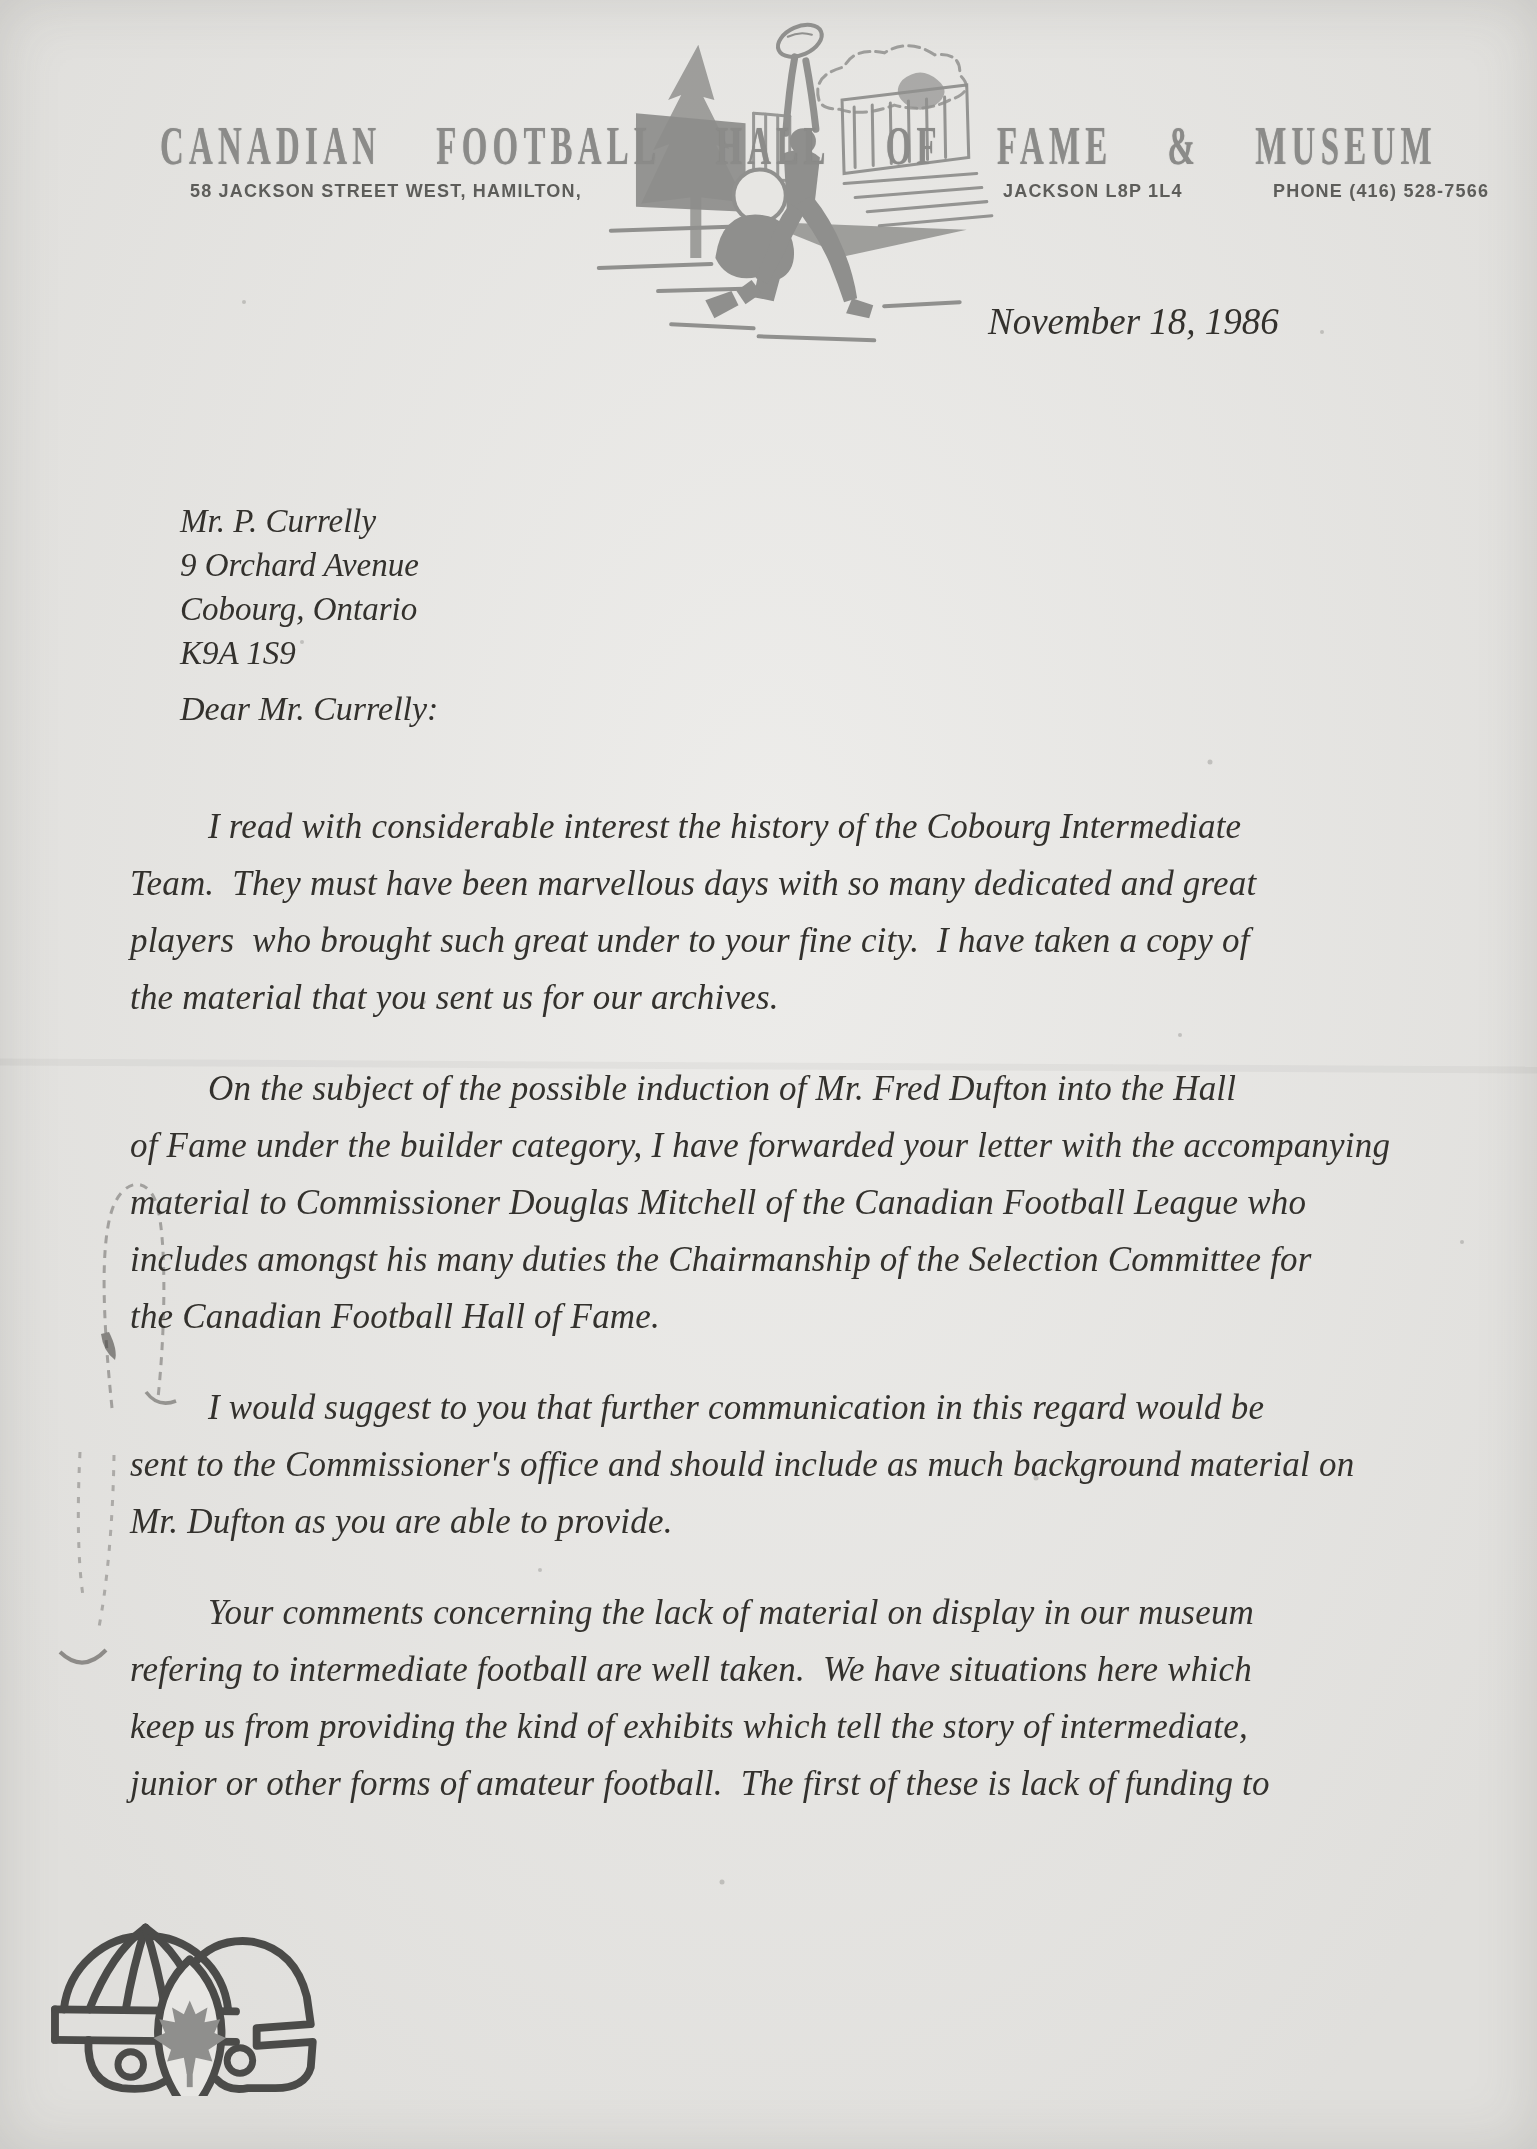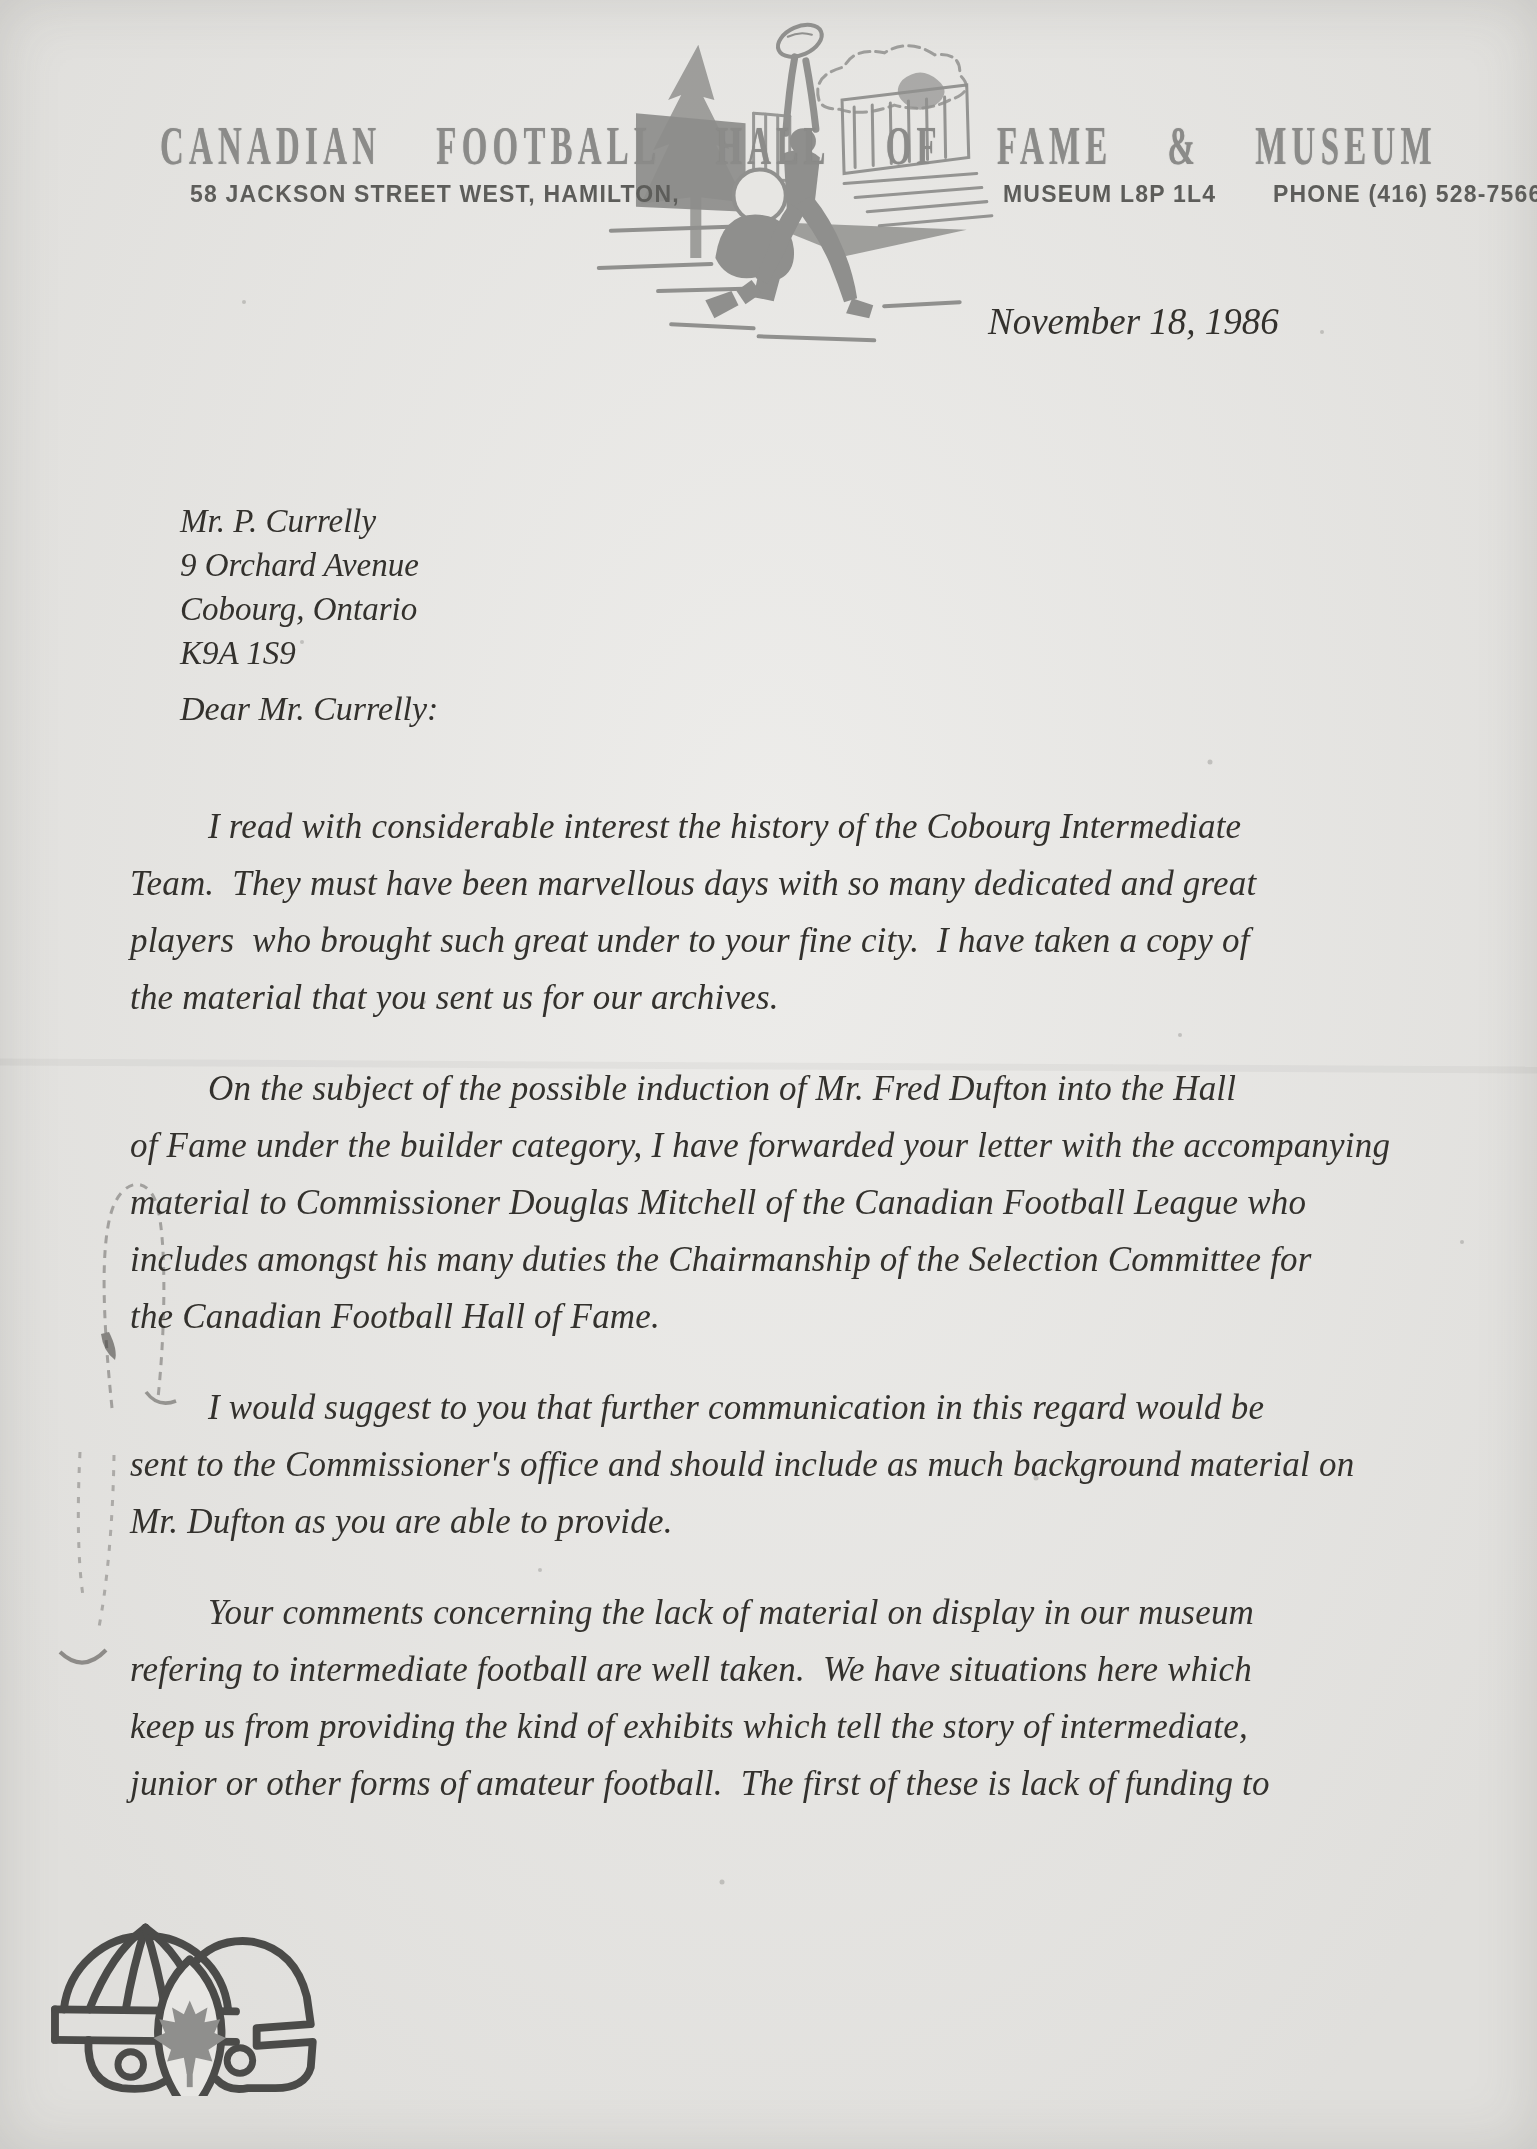--- a/index.html
+++ b/index.html
@@ -27,21 +27,21 @@
     font-family:"Liberation Serif", serif;
     font-weight:bold; font-size:47px; line-height:1;
     letter-spacing:0.16em;
     color:#8b8b89;
     text-shadow:0 0 1px rgba(120,120,118,0.5);
     white-space:nowrap;
   }
   .subline{
     position:absolute; top:181px; z-index:3;
     font-family:"Liberation Sans", sans-serif;
-    font-weight:bold; font-size:23px; letter-spacing:1.2px;
+    font-weight:bold; font-size:18px; letter-spacing:1.2px;
     color:#5d5d5a; white-space:nowrap;
   }
   .subline.left{left:190px;}
   .subline.mid{left:1003px;}
   .subline.right{left:1273px;}
   
   .kick-scene{position:absolute; left:452px; top:4px; width:568px; height:348px; z-index:2;}
   
   .typed{
     font-family:"Liberation Serif", serif;
@@ -171,21 +171,21 @@
       <span>CANADIAN</span>
       <span>FOOTBALL</span>
       <span>HALL</span>
       <span>OF</span>
       <span>FAME</span>
       <span>&amp;</span>
       <span>MUSEUM</span>
     </div>
   </div>
   <div class="subline left">58 JACKSON STREET WEST, HAMILTON,</div>
-  <div class="subline mid">MUSEUM L8P 1L4</div>
+  <div class="subline mid">JACKSON L8P 1L4</div>
   <div class="subline right">PHONE (416) 528-7566</div>
 
   <div class="typed date-line">November 18, 1986</div>
 
   <div class="typed recipient">Mr. P. Currelly
 9 Orchard Avenue
 Cobourg, Ontario
 K9A 1S9</div>
 
   <div class="typed salutation">Dear Mr. Currelly:</div>

